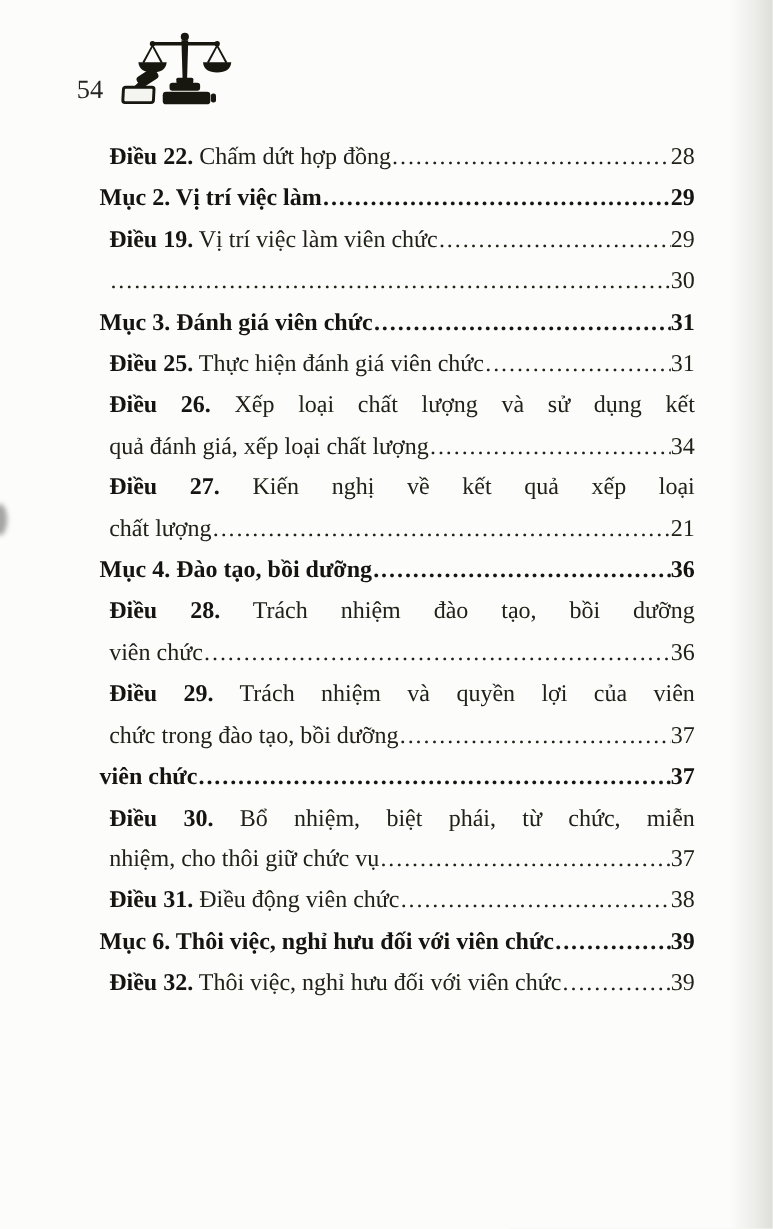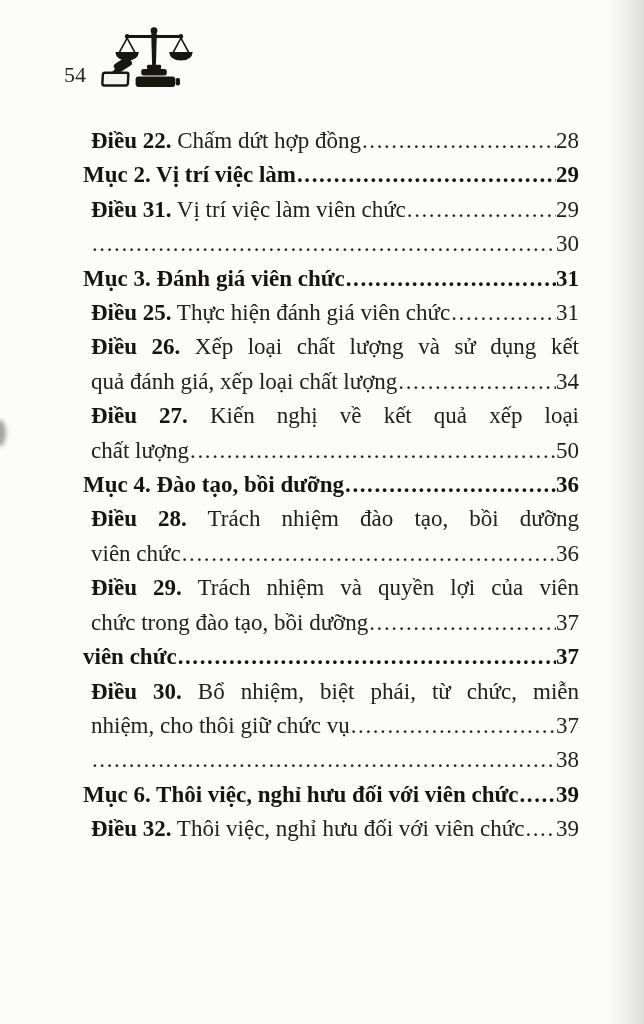--- a/index.html
+++ b/index.html
@@ -35,22 +35,22 @@
     font-size:22px;line-height:1;
     padding-bottom:8px;
     color:#262522;
   }
   .logo{
     margin-left:12px;
     width:96px;height:68px;
   }
   .toc{
     position:absolute;
-    top:124px;left:63px;width:516px;
-    font-size:23px;
+    top:114px;left:63px;width:516px;
+    font-size:20px;
     line-height:34.4px;
     color:#212019;
   }
   .entry.dieu .line{padding-left:28px;}
   .entry.muc{font-weight:bold;color:#151410;margin-left:20px;}
   .label{font-weight:bold;color:#151410;}
   .line.justify{text-align:justify;text-align-last:justify;}
   .line.leader{display:flex;align-items:baseline;}
   .line.leader .t{white-space:nowrap;}
   .dots{
@@ -109,21 +109,21 @@
       </div>
       <div class="entry muc">
         <div class="line leader">
           <span class="t"><span class="label">Mục 2.</span> <span>Vị trí việc làm</span></span>
           <span class="dots">........................................................................................................................</span>
           <span class="pageref">29</span>
         </div>
       </div>
       <div class="entry dieu">
         <div class="line leader">
-          <span class="t"><span class="label">Điều 31.</span> <span>Vị trí việc làm viên chức</span></span>
+          <span class="t"><span class="label">Điều 19.</span> <span>Vị trí việc làm viên chức</span></span>
           <span class="dots">........................................................................................................................</span>
           <span class="pageref">29</span>
         </div>
       </div>
       <div class="entry dieu">
         <div class="line leader">
           <span class="dots">........................................................................................................................</span>
           <span class="pageref">30</span>
         </div>
       </div>
@@ -147,21 +147,21 @@
           <span class="t"><span>quả đánh giá, xếp loại chất lượng</span></span>
           <span class="dots">........................................................................................................................</span>
           <span class="pageref">34</span>
         </div>
       </div>
       <div class="entry dieu">
         <div class="line justify"><span class="label">Điều 27.</span> <span>Kiến nghị về kết quả xếp loại</span></div>
         <div class="line leader">
           <span class="t"><span>chất lượng</span></span>
           <span class="dots">........................................................................................................................</span>
-          <span class="pageref">50</span>
+          <span class="pageref">21</span>
         </div>
       </div>
       <div class="entry muc">
         <div class="line leader">
           <span class="t"><span class="label">Mục 4.</span> <span>Đào tạo, bồi dưỡng</span></span>
           <span class="dots">........................................................................................................................</span>
           <span class="pageref">36</span>
         </div>
       </div>
       <div class="entry dieu">
@@ -190,20 +190,21 @@
       <div class="entry dieu">
         <div class="line justify"><span class="label">Điều 30.</span> <span>Bổ nhiệm, biệt phái, từ chức, miễn</span></div>
         <div class="line leader">
           <span class="t"><span>nhiệm, cho thôi giữ chức vụ </span></span>
           <span class="dots">........................................................................................................................</span>
           <span class="pageref">37</span>
         </div>
       </div>
       <div class="entry dieu">
         <div class="line leader">
+          <span class="t"><span class="label">Điều 31.</span> <span>Điều động viên chức</span></span>
           <span class="dots">........................................................................................................................</span>
           <span class="pageref">38</span>
         </div>
       </div>
       <div class="entry muc">
         <div class="line leader">
           <span class="t"><span class="label">Mục 6.</span> <span>Thôi việc, nghỉ hưu đối với viên chức</span></span>
           <span class="dots">........................................................................................................................</span>
           <span class="pageref">39</span>
         </div>

